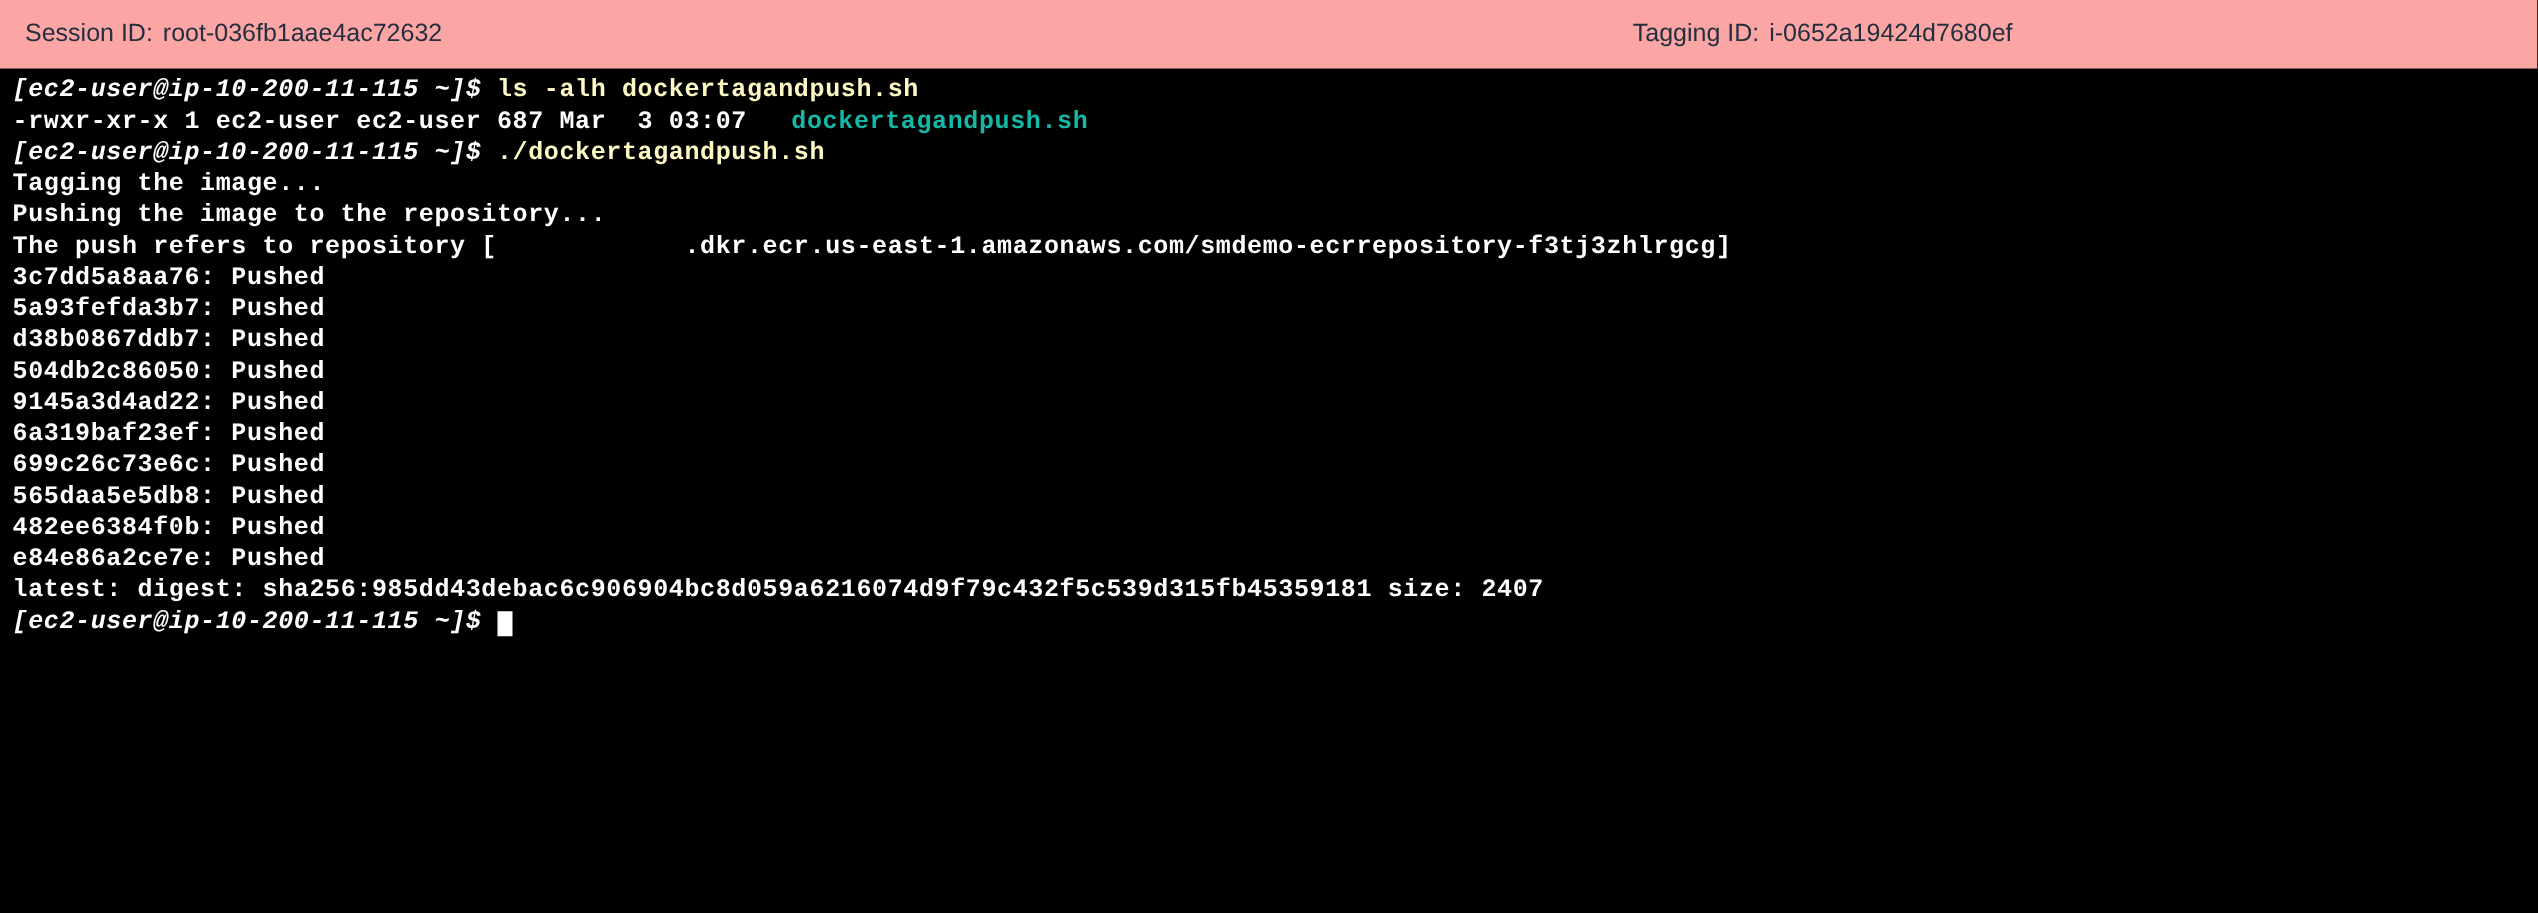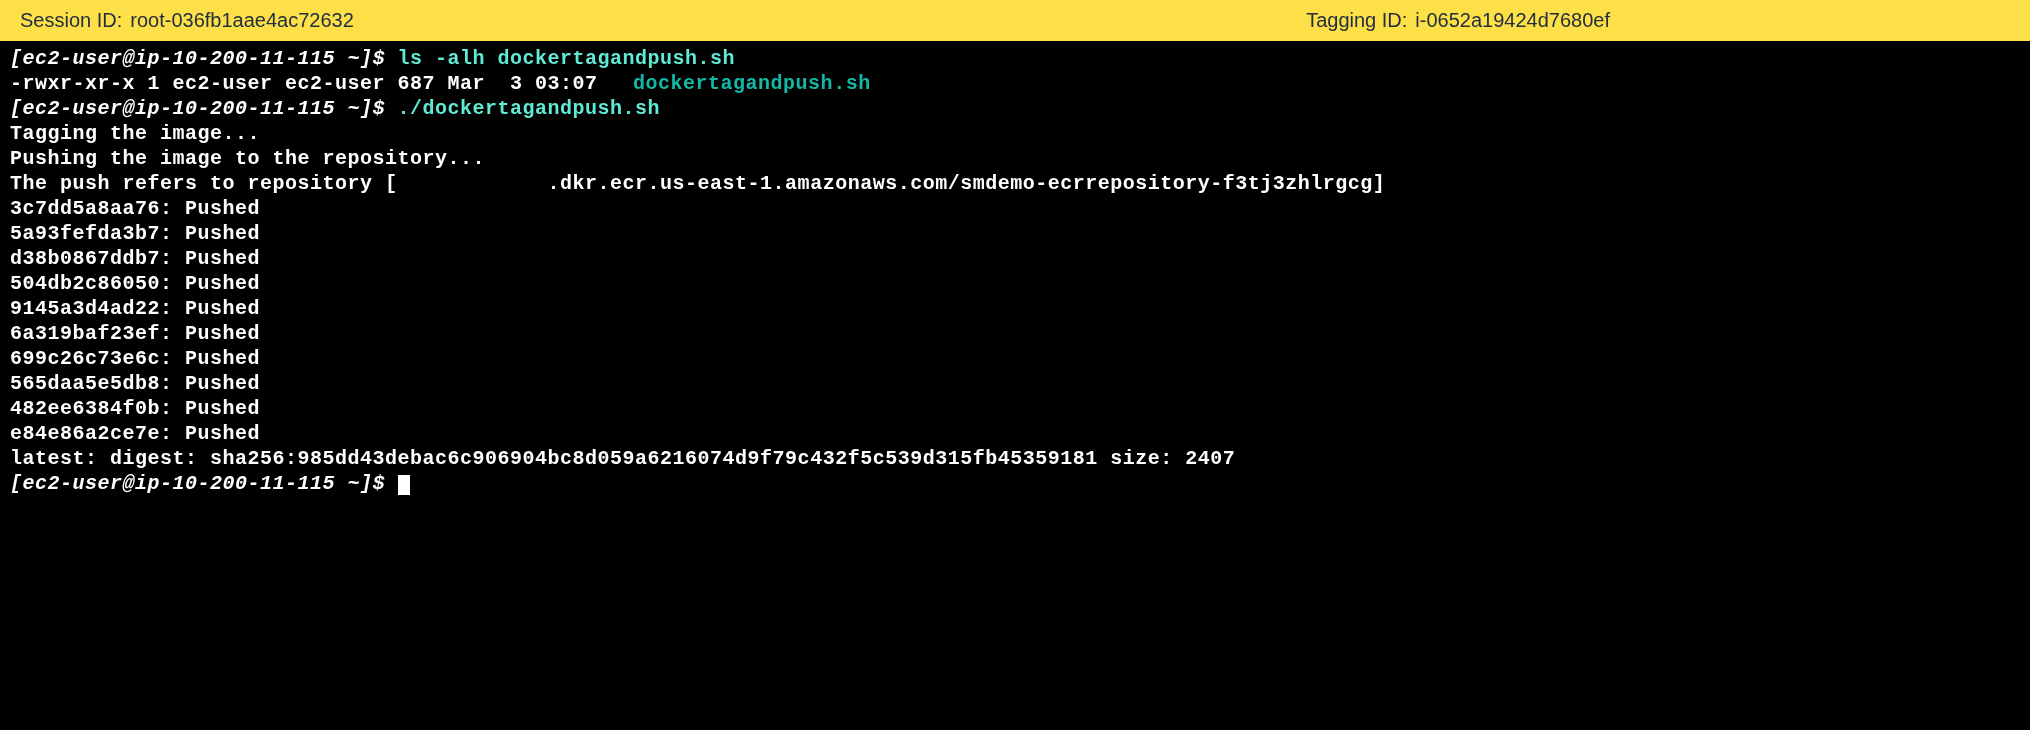--- a/index.html
+++ b/index.html
@@ -8,22 +8,22 @@
       box-sizing: border-box;
     }
     body {
       width: 2030px;
       height: 730px;
       font-family: -apple-system, BlinkMacSystemFont, "Segoe UI", Arial, sans-serif;
       overflow: hidden;
       background: #000;
     }
     .header {
-      background: #fde047;
-      height: 41px;
+      background: #fca5a5;
+      height: 55px;
       display: flex;
       align-items: center;
       padding: 0 20px;
       font-size: 20px;
       color: #232f3e;
       gap: 8px;
     }
     .header-section {
       display: flex;
       align-items: baseline;
@@ -53,21 +53,21 @@
       font-weight: bold;
     }
     .term-line {
       display: block;
     }
     .prompt {
       color: #ffffff;
       font-style: italic;
     }
     .cmd {
-      color: #5eead4;
+      color: #fef9c3;
     }
     .green {
       color: #14b8a6;
       margin-left: 23px;
     }
     .cursor {
       display: inline-block;
       width: 12px;
       height: 20px;
       background: #ffffff;

